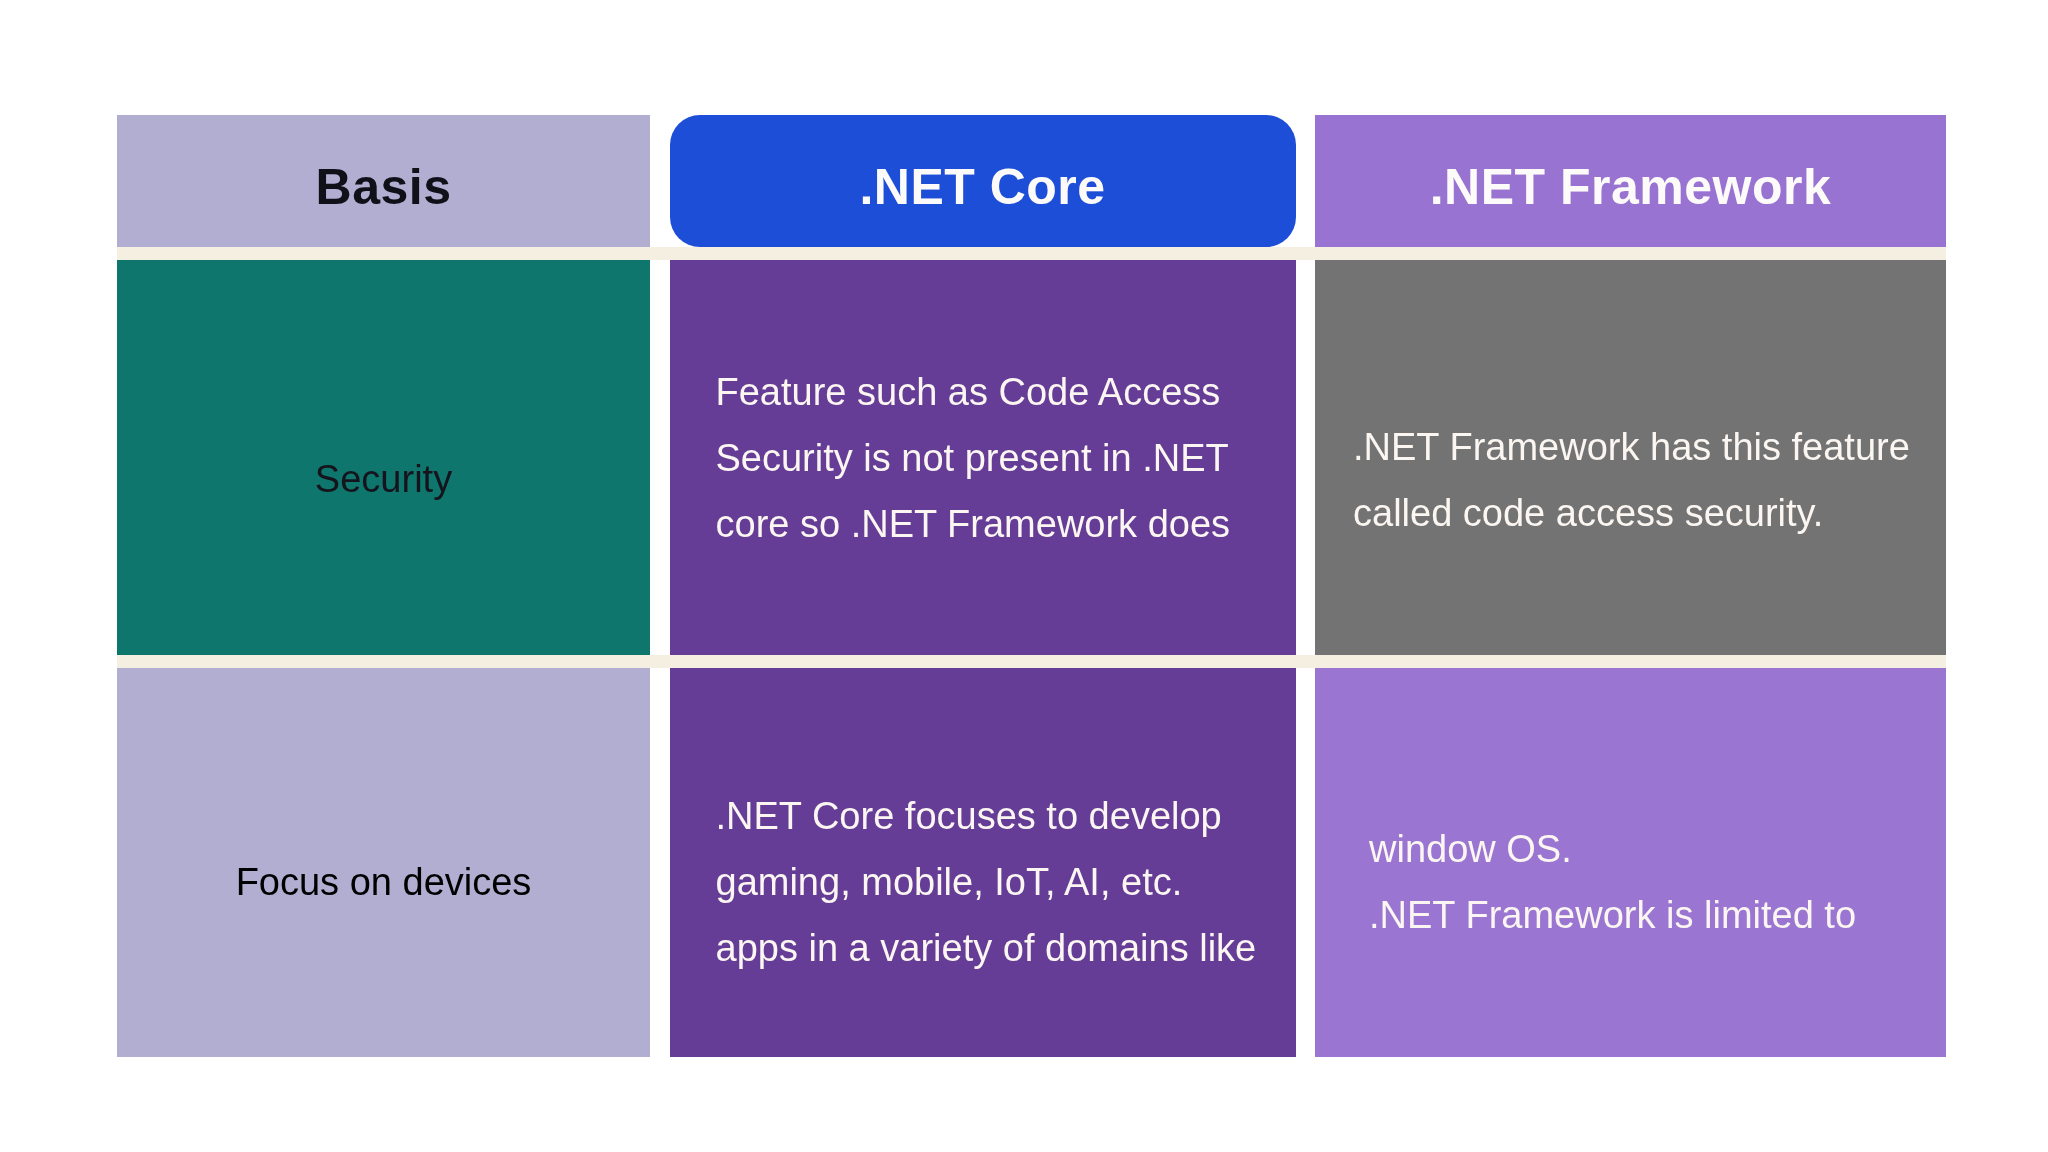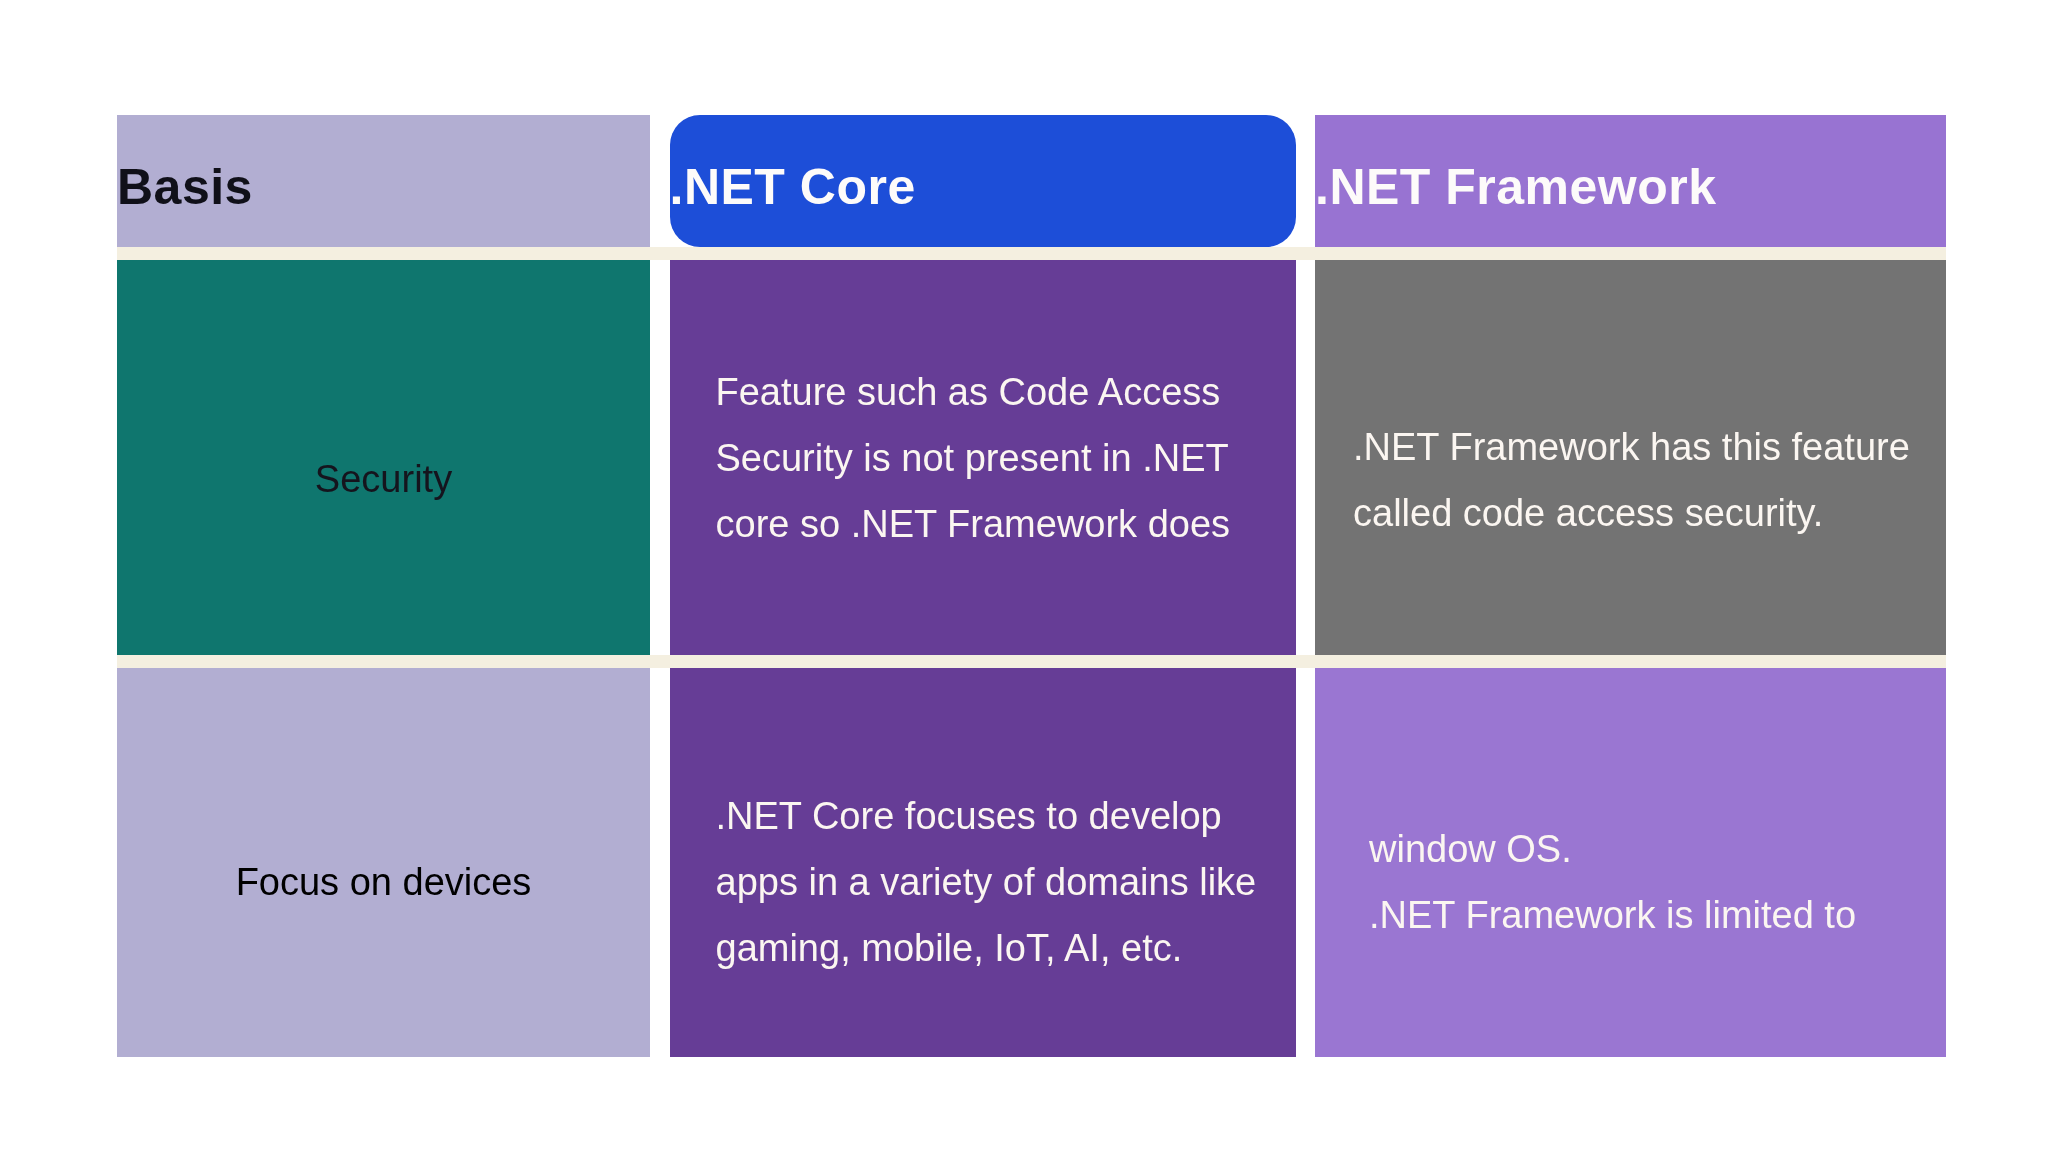--- a/index.html
+++ b/index.html
@@ -33,21 +33,21 @@
   .stripe-1 { top: 132px; }
   .stripe-2 { top: 540px; }
   .cell {
     position: relative;
     z-index: 1;
     display: flex;
     flex-direction: column;
     justify-content: center;
   }
   .hdr {
-    align-items: flex-start;
+    align-items: center;
     padding-top: 12px;
     font-weight: bold;
     font-size: 50px;
     letter-spacing: 0.5px;
   }
   .c1 { align-items: center; text-align: center; font-size: 38px; }
   .c2 { padding-left: 46px; padding-right: 18px; }
   .c3 { padding-left: 38px; padding-right: 16px; }
   .body-text { font-size: 38px; line-height: 66px; }
   .body-text .line { white-space: nowrap; }
@@ -93,22 +93,22 @@
           <div class="line">called code access security.</div>
         </div>
     </div>
 
     <div class="cell c1 r2" style="background: rgb(178, 174, 210); color: #000000;">
       <span>Focus on devices</span>
     </div>
     <div class="cell c2 r2" style="background: rgb(102, 61, 150); color: rgb(251, 246, 241);">
       <div class="body-text">
           <div class="line">.NET Core focuses to develop</div>
+          <div class="line">gaming, mobile, IoT, AI, etc.</div>
           <div class="line">apps in a variety of domains like</div>
-          <div class="line">gaming, mobile, IoT, AI, etc.</div>
         </div>
     </div>
     <div class="cell c3 r2" style="background: rgb(154, 118, 210); color: rgb(251, 246, 241);">
       <div class="body-text">
           <div class="line">window OS.</div>
           <div class="line">.NET Framework is limited to</div>
         </div>
     </div>
 
   </div>

